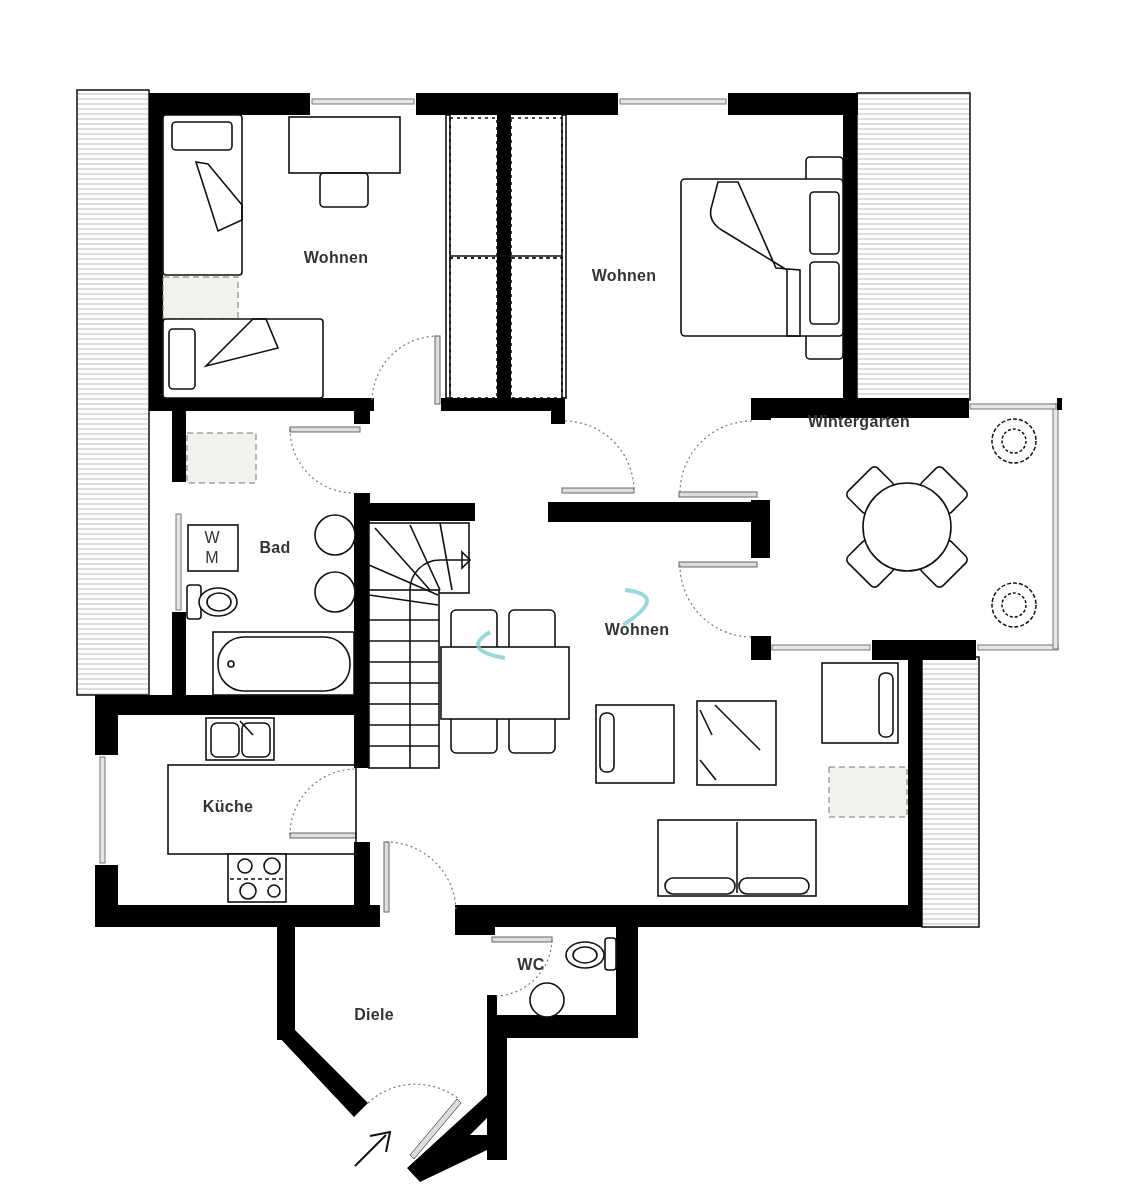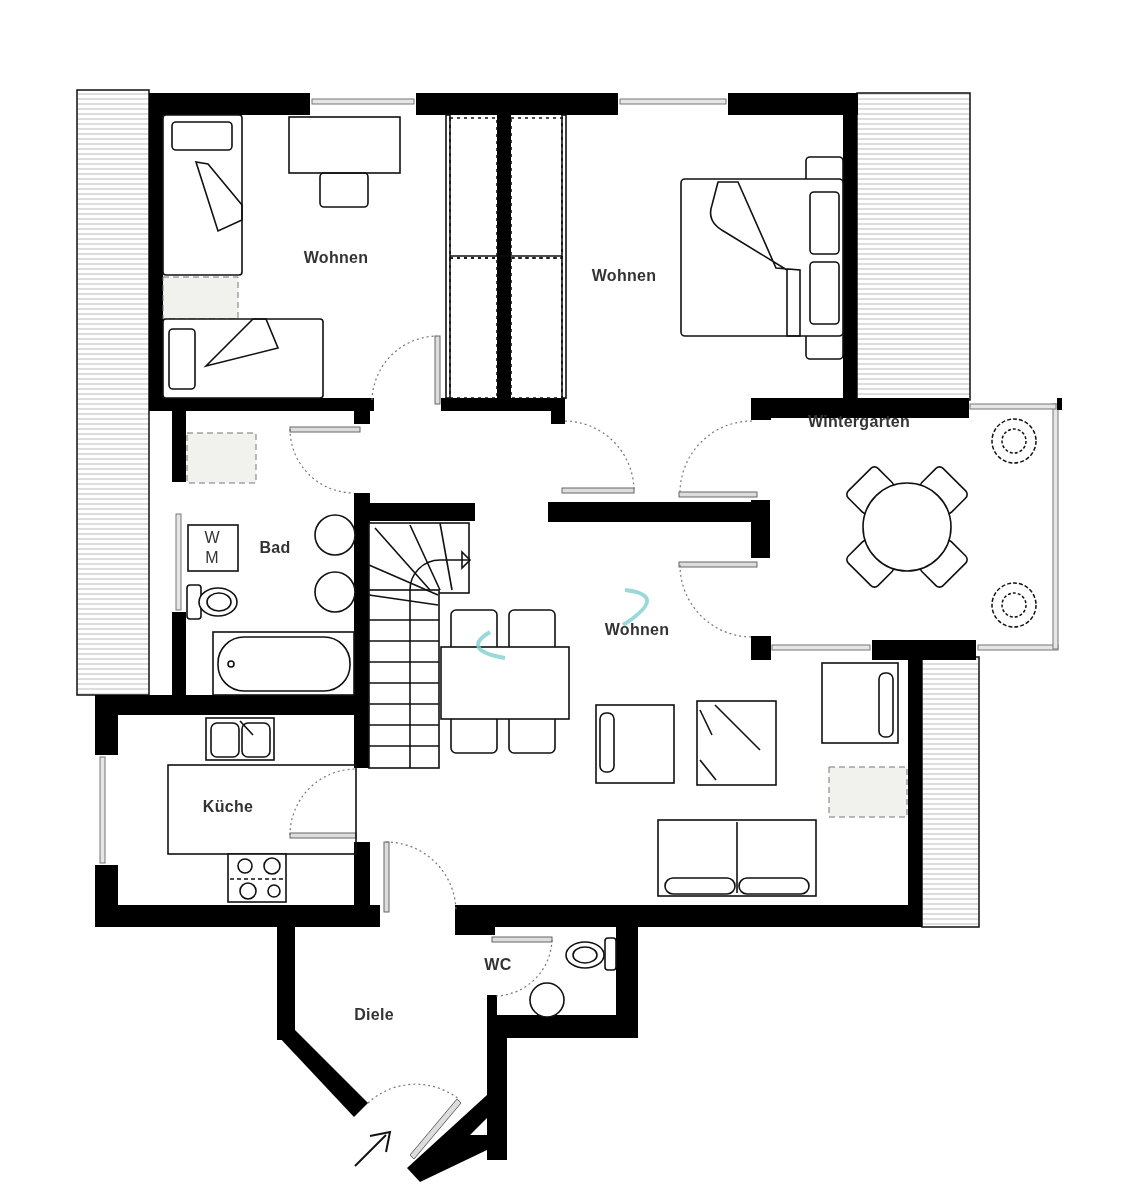--- a/index.html
+++ b/index.html
@@ -248,19 +248,19 @@
     <path d="M370,1136 L390,1132 L386,1152" fill="none" stroke="#111" stroke-width="2"></path>
   </g>
 </svg>
 
 <div class="label" style="left:336px;top:258px">Wohnen</div>
 <div class="label" style="left:624px;top:276px">Wohnen</div>
 <div class="label" style="left:859px;top:422px">Wintergarten</div>
 <div class="label" style="left:275px;top:548px">Bad</div>
 <div class="label" style="left:637px;top:630px">Wohnen</div>
 <div class="label" style="left:228px;top:807px">Küche</div>
-<div class="label" style="left:498px;top:965px">WC</div>
+<div class="label" style="left:531px;top:965px">WC</div>
 <div class="label" style="left:374px;top:1015px">Diele</div>
 
 <div class="wm" style="left:192px;top:528px;width:40px;">
   <div>W</div>
   <div>M</div>
 </div>
 
 </body></html>

